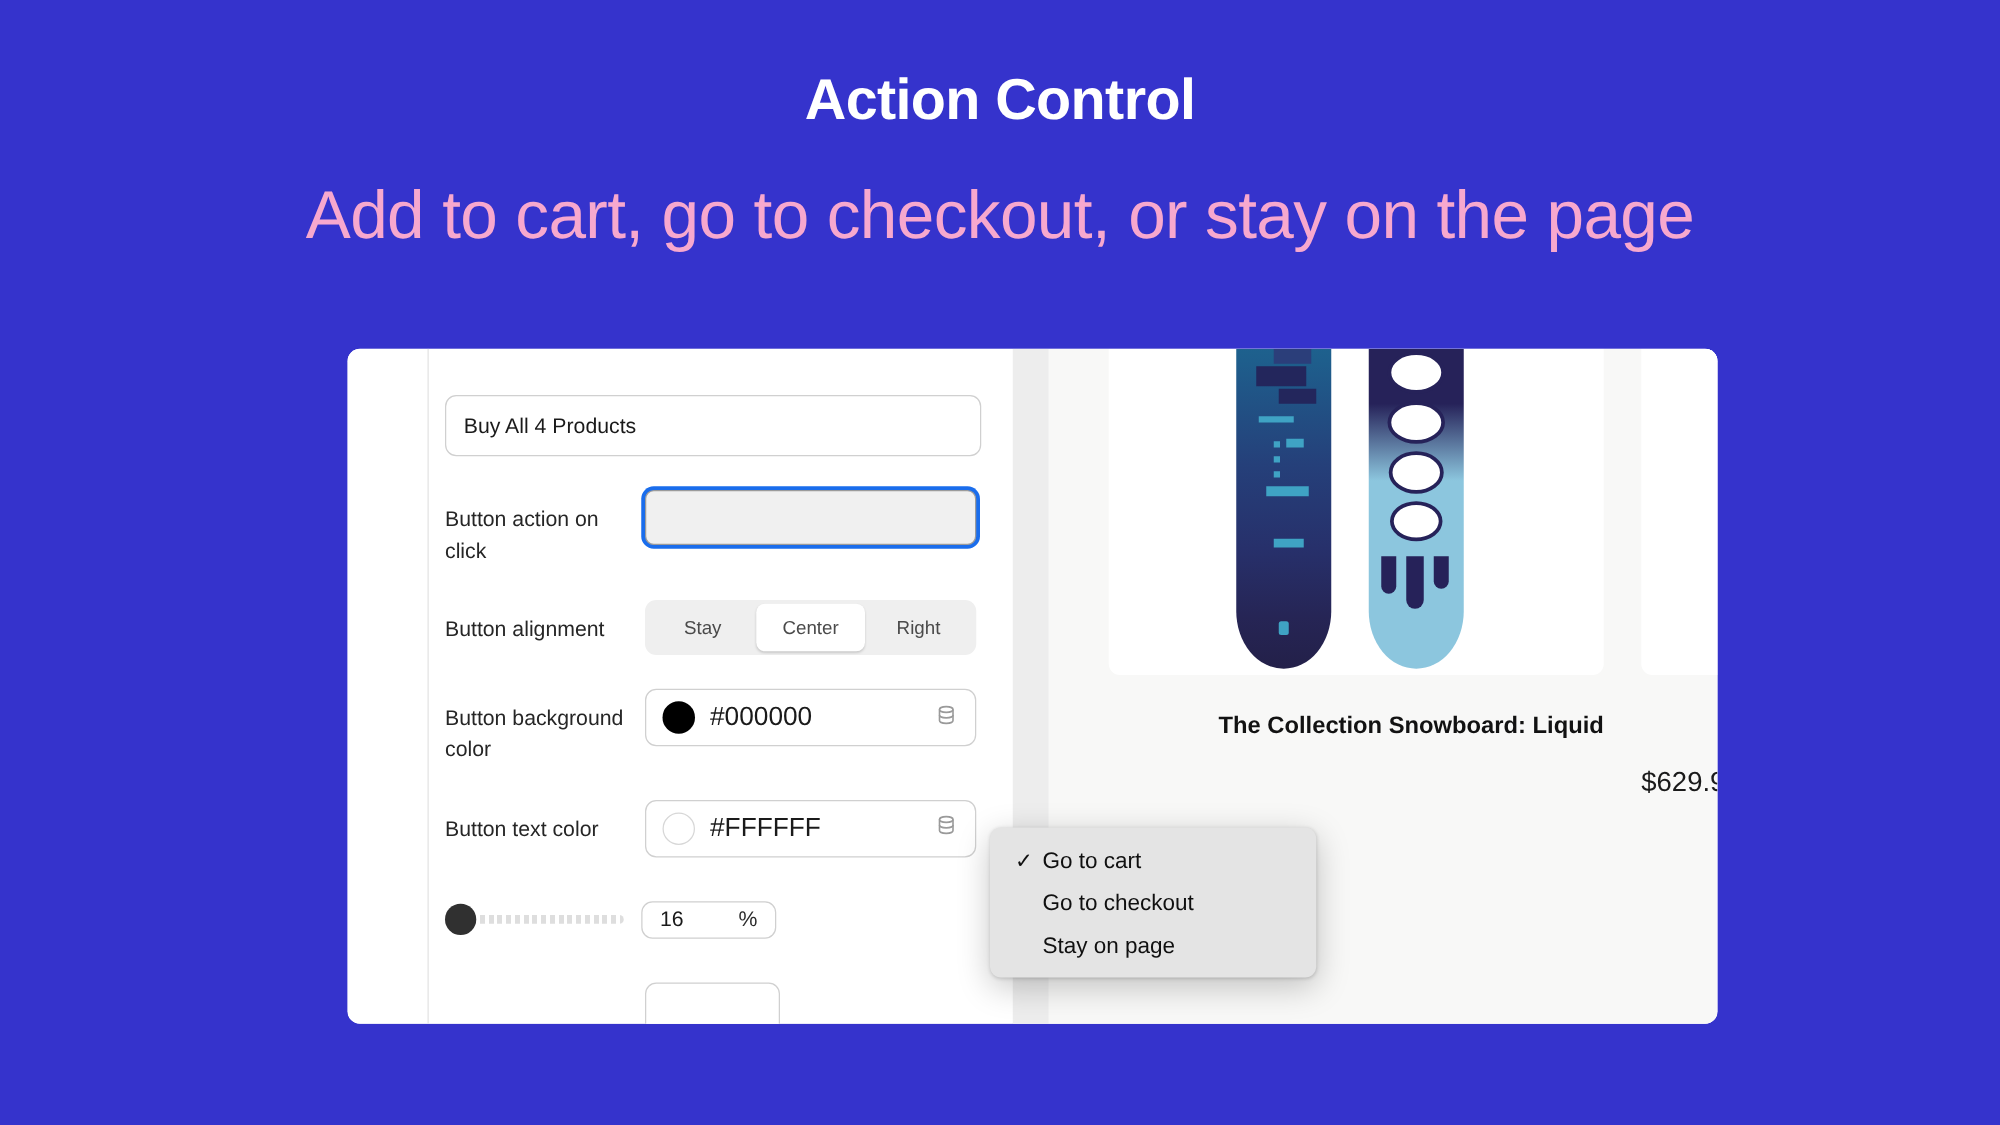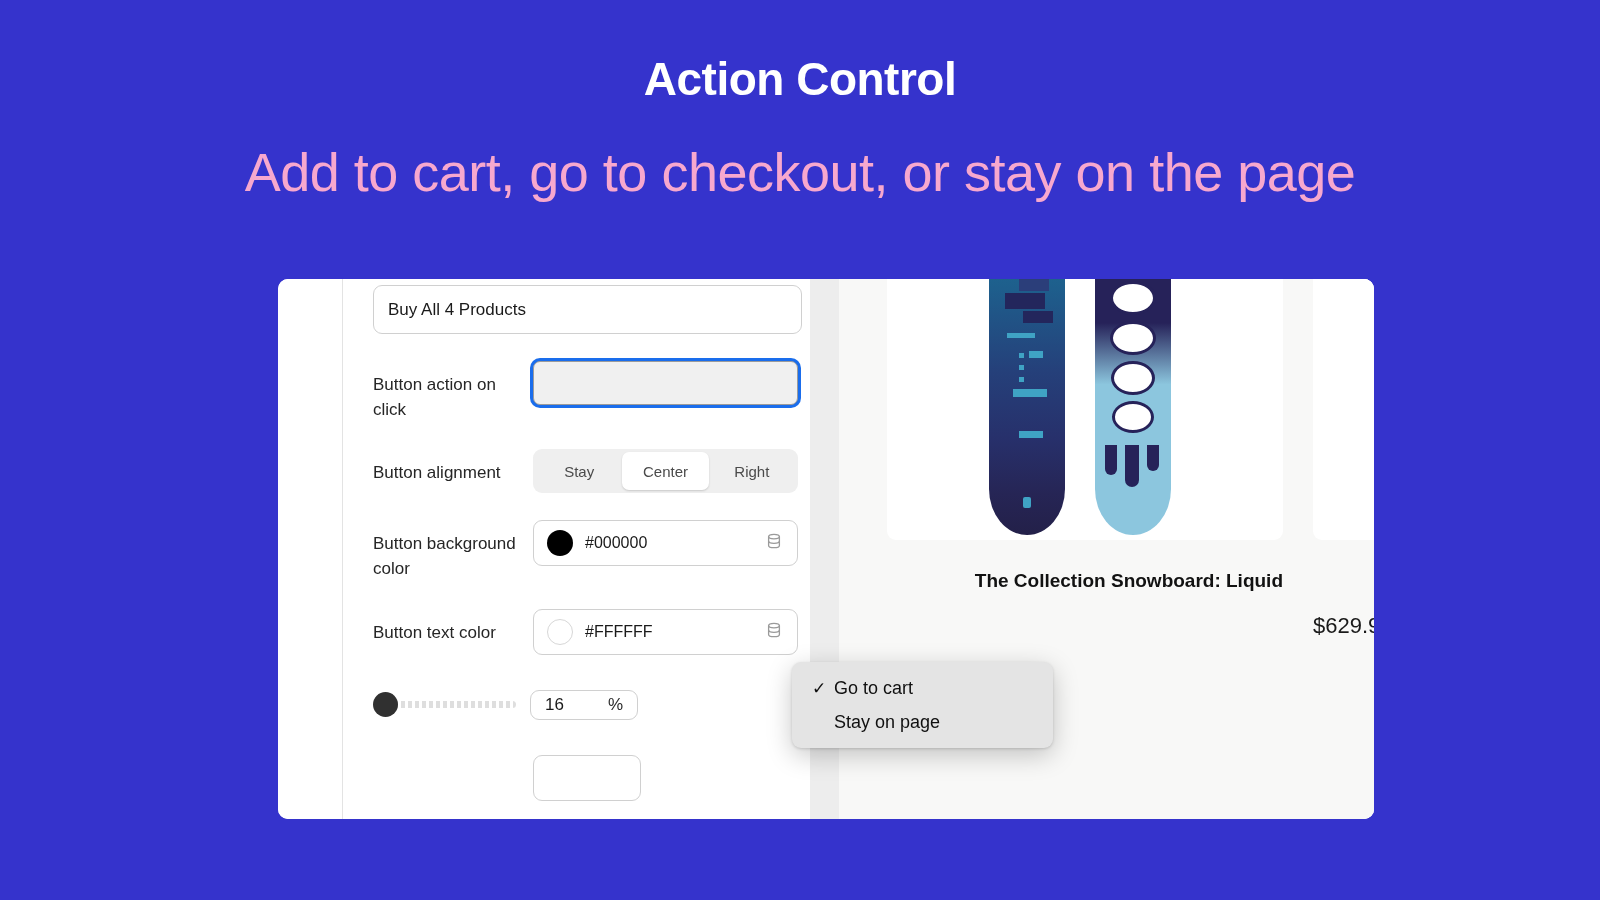--- a/index.html
+++ b/index.html
@@ -64,24 +64,24 @@
   .pane-divider {
     position: absolute;
     left: 64px;
     top: 0;
     width: 1px;
     height: 100%;
     background: #E3E3E3;
   }
   .settings-inner {
     position: absolute;
-    left: 95px;
+    left: 78px;
     top: 0;
     width: 449px;
-    padding-top: 6px;
+    padding-top: 37px;
   }
 
   .text-input {
     width: 429px;
     height: 49px;
     border: 1px solid #D0D0D0;
     border-radius: 9px;
     background: #FFFFFF;
     display: flex;
     align-items: center;
@@ -155,21 +155,21 @@
   }
   .swatch {
     width: 26px; height: 26px;
     border-radius: 50%;
     flex: 0 0 26px;
   }
   .swatch.dark { background: #000000; }
   .swatch.light { background: #FFFFFF; border: 1px solid #D7D7D7; }
   .color-hex {
     margin-left: 12px;
-    font-size: 16px;
+    font-size: 21px;
     color: #1A1A1A;
     flex: 1 1 auto;
   }
   .db-icon { flex: 0 0 auto; display: block; }
 
   
   .slider-wrap {
     display: flex;
     align-items: center;
     width: 265px;
@@ -434,20 +434,23 @@
       <div class="stub-input"></div>
 
     </div>
 
     <div class="popup-menu">
       <div class="popup-item checked">
         <span class="popup-check">✓</span>
         <span>Go to cart</span>
       </div>
       <div class="popup-item checked">
+        <span>Go to checkout</span>
+      </div>
+      <div class="popup-item checked">
         <span>Stay on page</span>
       </div>
     </div>
   </div>
 
   <div class="preview-pane">
     <div class="preview-gutter"></div>
     <div class="preview-body">
 
       <div class="product-card">

